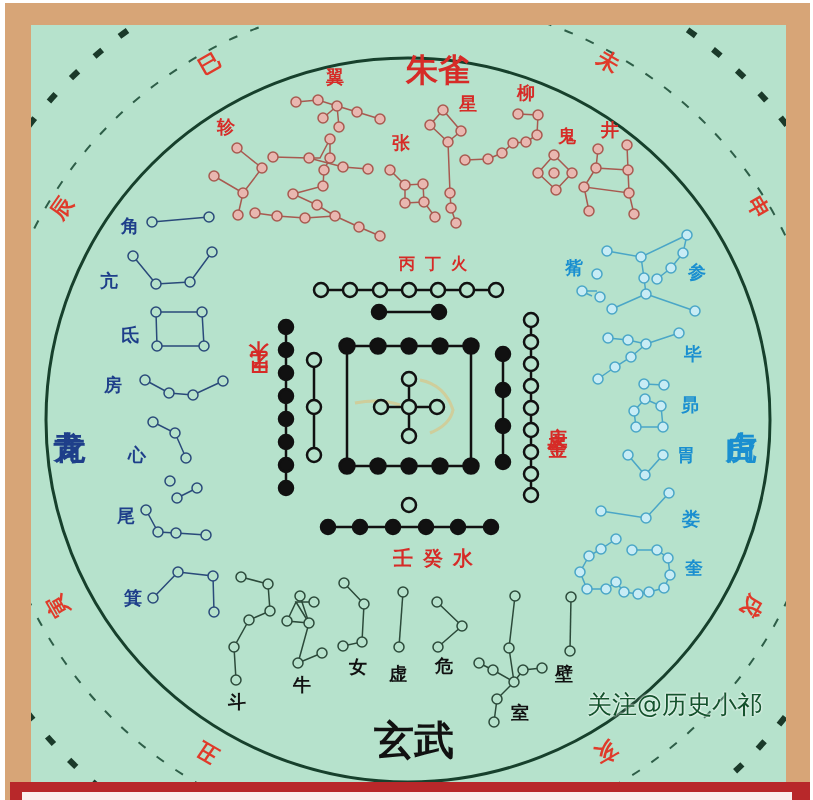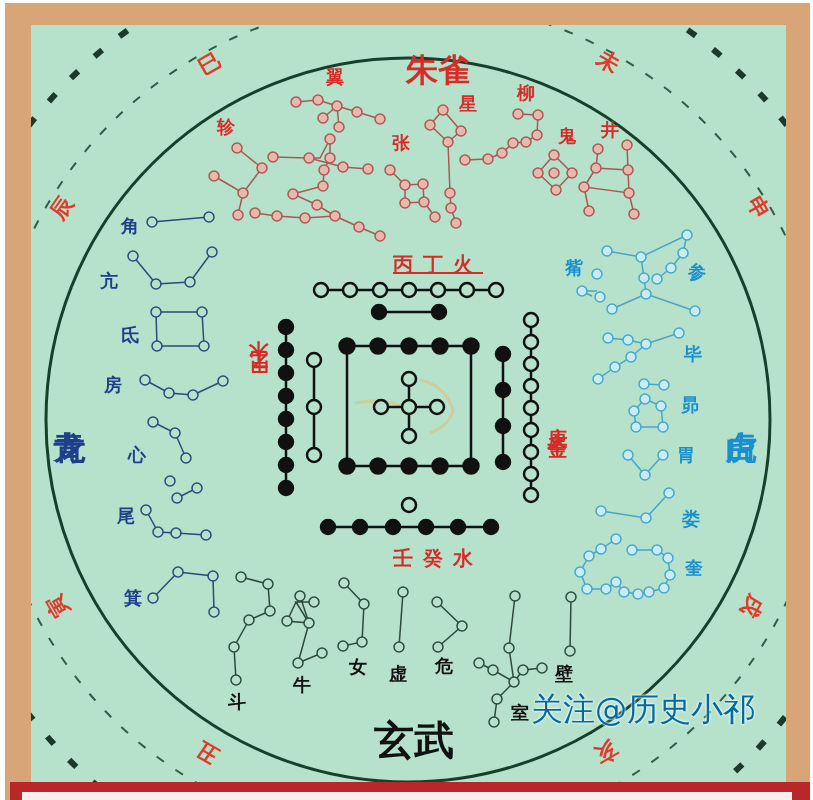--- a/index.html
+++ b/index.html
@@ -8,21 +8,21 @@
   .panel { position:absolute; left:31px; top:25px; width:755px; height:765px; background:#b6e2cc; overflow:hidden; }
   .bottom-bar { position:absolute; left:10px; top:782px; width:800px; height:18px; background:#b8282a; }
   .bottom-strip { position:absolute; left:22px; top:792px; width:770px; height:8px; background:#fbefed; }
   svg.main { position:absolute; left:0; top:0; }
   .lbl { position:absolute; font-weight:bold; white-space:nowrap; transform:translate(-50%,-50%); line-height:1; }
   .red { color:#d62b27; }
   .blue { color:#1e3f8a; }
   .cyan { color:#1a8fd0; }
   .black { color:#111; }
   .branch { color:#e03a2a; font-size:22px; }
-  .watermark { position:absolute; left:531px; top:688px; font-size:32px; color:#0369a1; font-family:"DejaVu Sans", sans-serif; white-space:nowrap; text-shadow:0 0 3px #fff, 0 0 2px #fff; }
+  .watermark { position:absolute; left:587px; top:688px; font-size:25px; color:#14532d; font-family:"DejaVu Sans", sans-serif; white-space:nowrap; text-shadow:0 0 3px #fff, 0 0 2px #fff; }
 </style>
 </head>
 <body>
 
 <div class="frame"></div>
 <div class="panel"></div>
 
 <svg class="main" width="813" height="800">
   <defs>
     <clipPath id="pc">
@@ -378,21 +378,21 @@
 
 <div class="lbl branch" style="left:210px;top:64px;transform:translate(-50%,-50%) rotate(-30deg);">巳</div>
 <div class="lbl branch" style="left:608px;top:62px;transform:translate(-50%,-50%) rotate(30deg);">未</div>
 <div class="lbl branch" style="left:62px;top:208px;transform:translate(-50%,-50%) rotate(-55deg);">辰</div>
 <div class="lbl branch" style="left:758px;top:208px;transform:translate(-50%,-50%) rotate(60deg);">申</div>
 <div class="lbl branch" style="left:58px;top:606px;transform:translate(-50%,-50%) rotate(-120deg);">寅</div>
 <div class="lbl branch" style="left:752px;top:606px;transform:translate(-50%,-50%) rotate(120deg);">戌</div>
 <div class="lbl branch" style="left:208px;top:752px;transform:translate(-50%,-50%) rotate(-150deg);">丑</div>
 <div class="lbl branch" style="left:606px;top:752px;transform:translate(-50%,-50%) rotate(150deg);">亥</div>
 
-<div class="lbl red" style="left:438px;top:264px;font-size:20px;letter-spacing:10px;text-decoration:underline;">丙丁火</div>
+<div class="lbl red" style="left:438px;top:264px;font-size:16px;letter-spacing:10px;">丙丁火</div>
 <div class="lbl red" style="left:258px;top:380px;font-size:20px;writing-mode:vertical-rl;transform:translate(-50%,-50%) rotate(180deg);letter-spacing:6px;">甲乙木</div>
 <div class="lbl red" style="left:558px;top:420px;font-size:20px;writing-mode:vertical-rl;transform:translate(-50%,-50%);letter-spacing:6px;">庚辛金</div>
 <div class="lbl red" style="left:438px;top:558px;font-size:20px;letter-spacing:10px;text-align:right;">壬癸水</div>
 
 <div class="lbl red" style="left:335px;top:77px;font-size:18px;">翼</div>
 <div class="lbl red" style="left:226px;top:127px;font-size:18px;">轸</div>
 <div class="lbl red" style="left:401px;top:143px;font-size:18px;">张</div>
 <div class="lbl red" style="left:468px;top:104px;font-size:18px;">星</div>
 <div class="lbl red" style="left:526px;top:93px;font-size:18px;">柳</div>
 <div class="lbl red" style="left:567px;top:136px;font-size:18px;">鬼</div>

